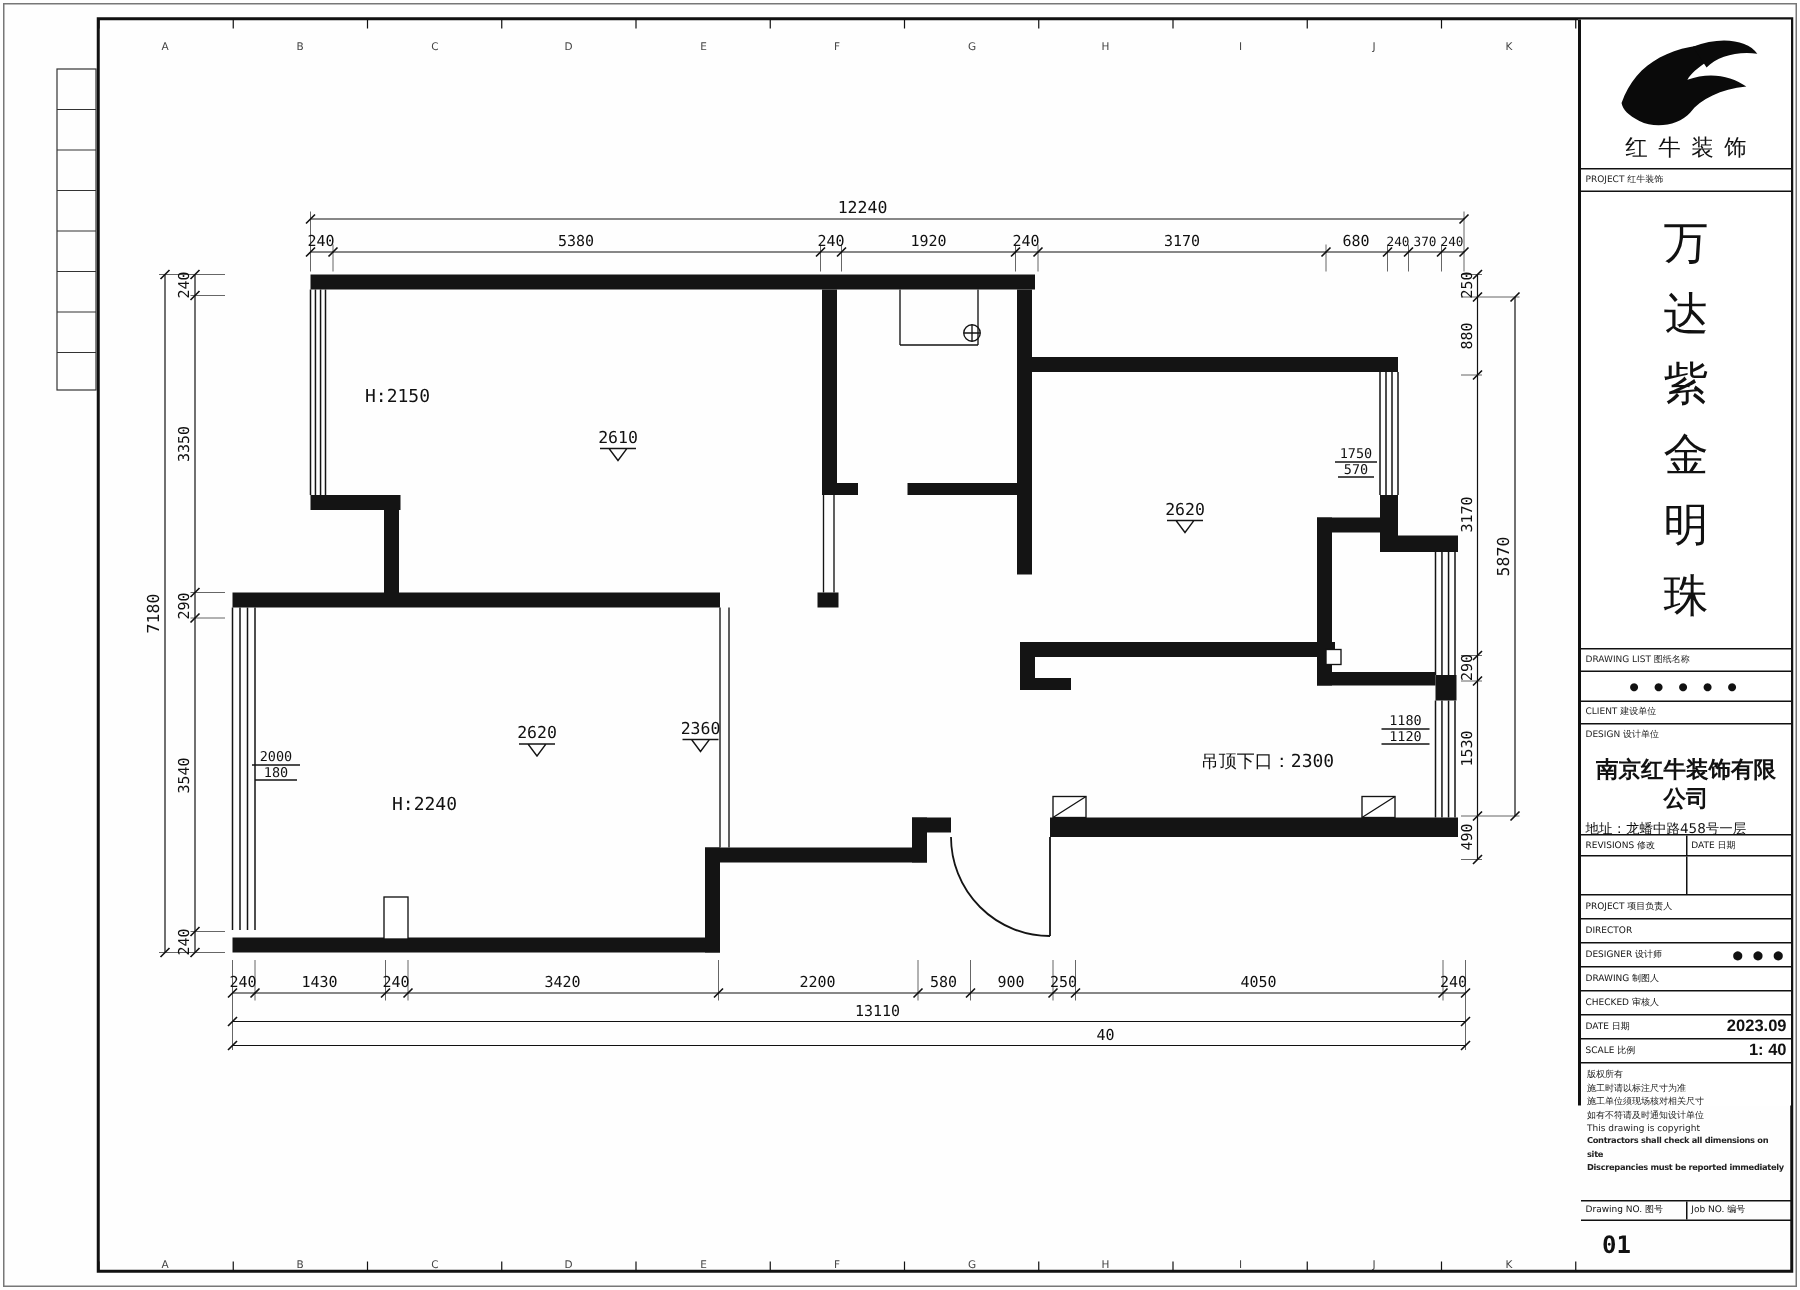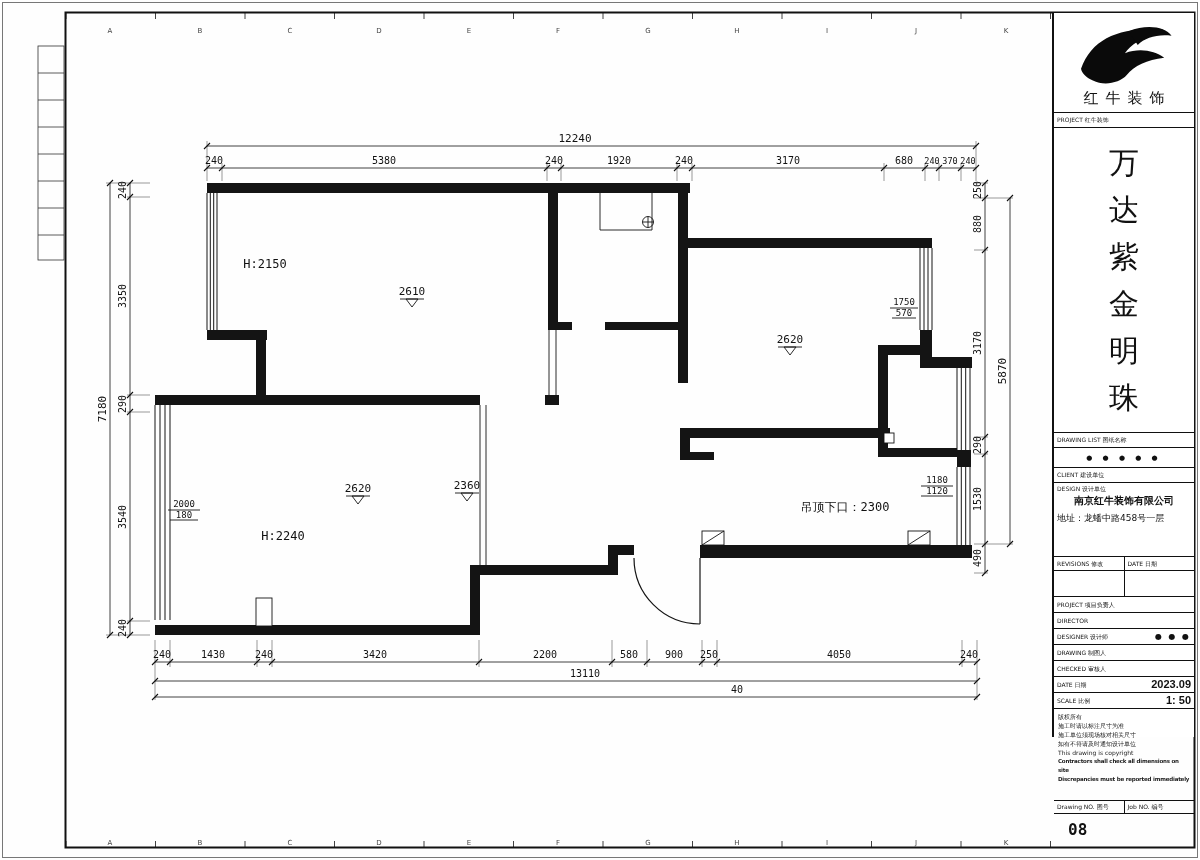--- a/index.html
+++ b/index.html
@@ -18,21 +18,21 @@
   .tb{position:absolute;left:1052px;top:13px;width:142px;height:724px;border-left:2px solid #111;background:#fff;display:flex;flex-direction:column;font-family:"DejaVu Sans","Liberation Sans",sans-serif}
   .tb>div{border-bottom:1px solid #111;flex:0 0 auto}
   .tb-logo{height:100px;display:flex;flex-direction:column;align-items:center;justify-content:flex-end;padding-bottom:4px}
   .tb-company{font-size:15px;letter-spacing:7px;text-indent:7px;margin-top:2px;font-weight:500}
   .tb-tinyrow{height:15px;font-size:6px;line-height:14px;padding:0 3px;color:#222;overflow:hidden;white-space:nowrap}
   .tb-title{height:305px;display:flex;flex-direction:column;align-items:center;justify-content:center}
   .tb-title span{font-size:30px;line-height:47px;font-weight:500}
   .tb-dots{height:20px;text-align:center;font-size:7px;line-height:20px;letter-spacing:4px}
   .tb-design{height:74px;padding:2px 3px;display:flex;flex-direction:column}
   .tb-design .lbl{font-size:6px;color:#222}
-  .tb-firm{font-size:10px;text-align:center;font-weight:600}
+  .tb-firm{font-size:15px;text-align:center;margin-top:10px;font-weight:600}
   .tb-addr{font-size:9px;margin-top:4px}
   .tb-split{height:14px;display:flex;font-size:6px;line-height:13px}
   .tb-split span{flex:1;padding:0 3px;overflow:hidden;white-space:nowrap}
   .tb-split span:first-child{border-right:1px solid #111}
   .tb-blank{height:26px;display:flex}
   .tb-blank i{flex:1}
   .tb-blank i:first-child{border-right:1px solid #111}
   .tb-row{height:16px;font-size:6px;line-height:15px;padding:0 3px;display:flex;justify-content:space-between;align-items:center;overflow:hidden;white-space:nowrap}
   .tb-row .val{font-family:Liberation Sans, sans-serif;font-size:11px;font-weight:700}
   .tb-row .dots3{font-size:8px;letter-spacing:2px}
@@ -287,33 +287,33 @@
       </div>
   <div class="tb-row">
         <span>CHECKED 审核人</span>
       </div>
   <div class="tb-row">
     <span>DATE 日期</span>
     <span class="val">2023.09</span>
   </div>
   <div class="tb-row">
     <span>SCALE 比例</span>
-    <span class="val">1: 50</span>
+    <span class="val">1: 40</span>
   </div>
   <div class="tb-copy">
     <div>版权所有</div>
     <div>施工时请以标注尺寸为准</div>
     <div>施工单位须现场核对相关尺寸</div>
     <div>如有不符请及时通知设计单位</div>
     <div>This drawing is copyright</div>
     <div class="b">Contractors shall check all dimensions on site</div>
     <div class="b">Discrepancies must be reported immediately</div>
   </div>
   <div class="tb-no-wrap">
     <div class="tb-no-lbls">
       <span>Drawing NO. 图号</span>
       <span>Job NO. 编号</span>
     </div>
-    <div class="tb-no">08</div>
+    <div class="tb-no">01</div>
   </div>
 </aside>
 
 </div>
 
 </body></html>

